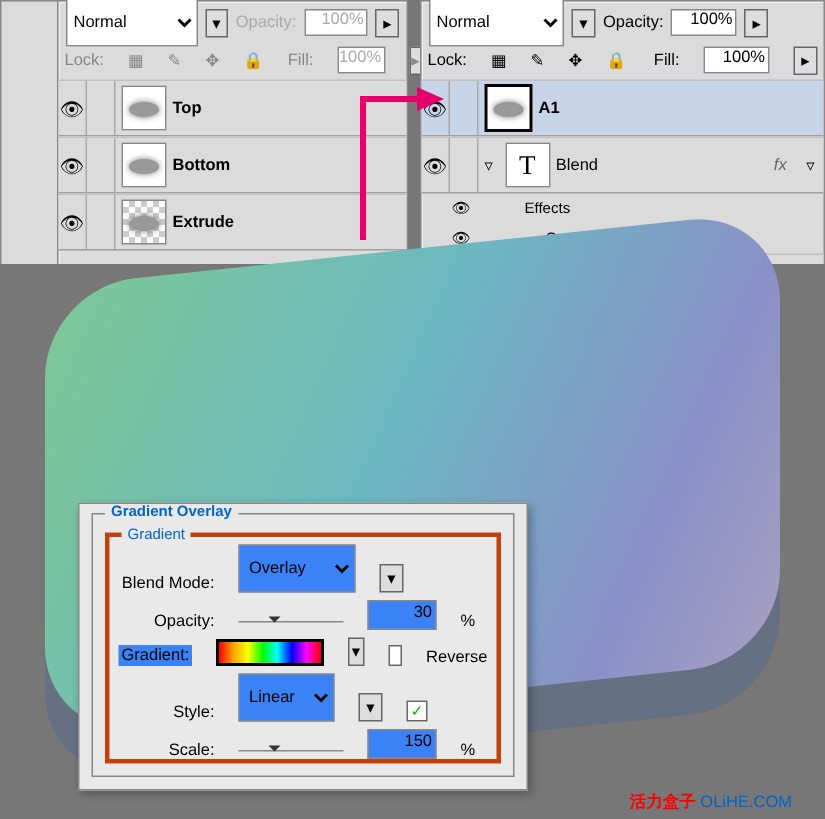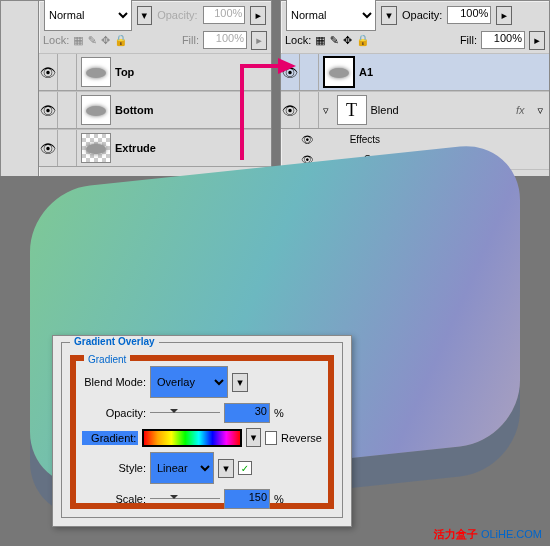--- a/index.html
+++ b/index.html
@@ -1,52 +1,52 @@
 <!DOCTYPE html>
 <html><head>
 <meta charset="utf-8">
 <style>
 body{margin:0;font-family:Tahoma,Arial,sans-serif;font-size:11px;background:#fff;width:550px;height:546px;overflow:hidden;position:relative}
 .bg{position:absolute;inset:0;background:#777}
 .panel{position:absolute;background:#dbdbdb;border:1px solid #888;box-shadow:inset 1px 1px 0 #f0f0f0}
 .panel-left{left:38px;top:0;width:232px;height:176px}
 .panel-right{left:280px;top:0;width:268px;height:188px}
 .row1{height:24px;display:flex;align-items:center;padding:2px 5px;gap:5px}
-.row2{height:22px;display:flex;align-items:center;padding:0 4px;gap:4px;color:#888}
+.row2{height:22px;display:flex;align-items:center;padding:0 4px;gap:16px;color:#888}
 select{font-size:11px;height:32px;border:1px solid #888;background:#fff}
 .mini{width:40px;height:16px;border:1px solid #888;background:#fff;text-align:right;padding-right:2px}
 .layers{padding:2px 0}
 .layer{display:flex;align-items:center;height:36px;border-top:1px solid #c0c0c0;border-bottom:1px solid #a0a0a0;background:#dbdbdb}
 .eye{width:18px;text-align:center;font-size:13px}
 .linkcol{width:18px;border-left:1px solid #aaa;border-right:1px solid #aaa;height:100%}
 .thumb{width:28px;height:28px;margin:0 4px;background:#fff;border:1px solid #888;position:relative}
 .thumb.cloud::before{content:"";position:absolute;left:4px;top:10px;width:20px;height:10px;border-radius:50%;background:#999;box-shadow:0 0 4px #777}
 .thumb.checker{background:repeating-conic-gradient(#ccc 0 25%,#fff 0 50%) 0 0/8px 8px}
 .thumb.text{display:flex;align-items:center;justify-content:center;font-family:Georgia,serif;font-size:18px}
 .fx{margin-left:auto;margin-right:13px;font-style:italic;color:#666}
 .sublayer{display:flex;align-items:center;height:20px;padding-left:56px;gap:6px;font-size:10px}
 .arrow{position:absolute;z-index:5;pointer-events:none}
 .toolcol{position:absolute;left:0;top:0;width:38px;height:176px;background:#dbdbdb;border:1px solid #888}
 .render{position:absolute;left:0;top:176px;width:550px;height:370px;background:#777}
 .shape{position:absolute;left:30px;top:-10px;width:490px;height:300px; border-radius:60px; background:linear-gradient(115deg,#7ec896 0%,#6cb8c0 45%,#8a90c8 80%,#a8a0c0 100%);transform:skewY(-6deg);box-shadow:0 30px 0 rgba(90,110,140,.6)}
 .dialog{position:absolute;left:52px;top:335px;width:298px;height:190px;background:#e9e9e9;border:1px solid #888;box-shadow:2px 2px 6px rgba(0,0,0,.3)}
 .fieldset{position:absolute;left:8px;top:6px;right:8px;bottom:8px;border:1px solid #888}
 .legend{position:absolute;top:-7px;left:8px;background:#e9e9e9;padding:0 4px;color:#06c;font-weight:bold;font-size:10px}
-.fieldset2{position:absolute;left:8px;top:12px;right:8px;bottom:8px;border:6px solid #c2410c}
-.frow{display:flex;align-items:center;gap:4px;margin:5px 6px}
+.fieldset2{position:absolute;left:8px;top:12px;right:8px;bottom:8px;border:3px solid #c2410c}
+.frow{display:flex;align-items:flex-end;gap:16px;margin:5px 6px}
 .hl{background:#3b82f6;padding:1px 2px;display:inline-block}
 .drop{border:1px solid #666;height:17px;width:14px;display:inline-flex;align-items:center;justify-content:center;background:#ddd}
 .gradbar{width:110px;height:14px;border:2px solid #000;background:linear-gradient(90deg,red,orange,yellow,lime,cyan,blue,magenta,red)}
 .chk{width:12px;height:12px;border:1px solid #666;display:inline-flex;align-items:center;justify-content:center;font-size:10px;color:#0a0;background:#fff}
 .slider{width:70px;height:10px;position:relative}
 .slider::before{content:"";position:absolute;top:4px;left:0;right:0;height:1px;background:#888}
 .slider::after{content:"";position:absolute;top:1px;left:20px;width:0;height:0;border:4px solid transparent;border-top-color:#333}
 .angle{width:22px;height:22px;border:1px solid #666;border-radius:50%;position:relative;background:#fff}
 .angle::after{content:"";position:absolute;top:10px;right:10px;width:11px;height:1px;background:#000;transform-origin:right center;transform:rotate(180deg)}
-.watermark{position:absolute;right:8px;bottom:4px;font-size:11px}
+.watermark{position:absolute;right:22px;bottom:4px;font-size:11px}
 </style>
 </head>
 <body>
 
 <div class="bg"></div>
 <div class="toolcol"></div>
 
 <div class="panel panel-left">
   <div class="row1">
     <select style="width:90px"><option>Normal</option></select>

